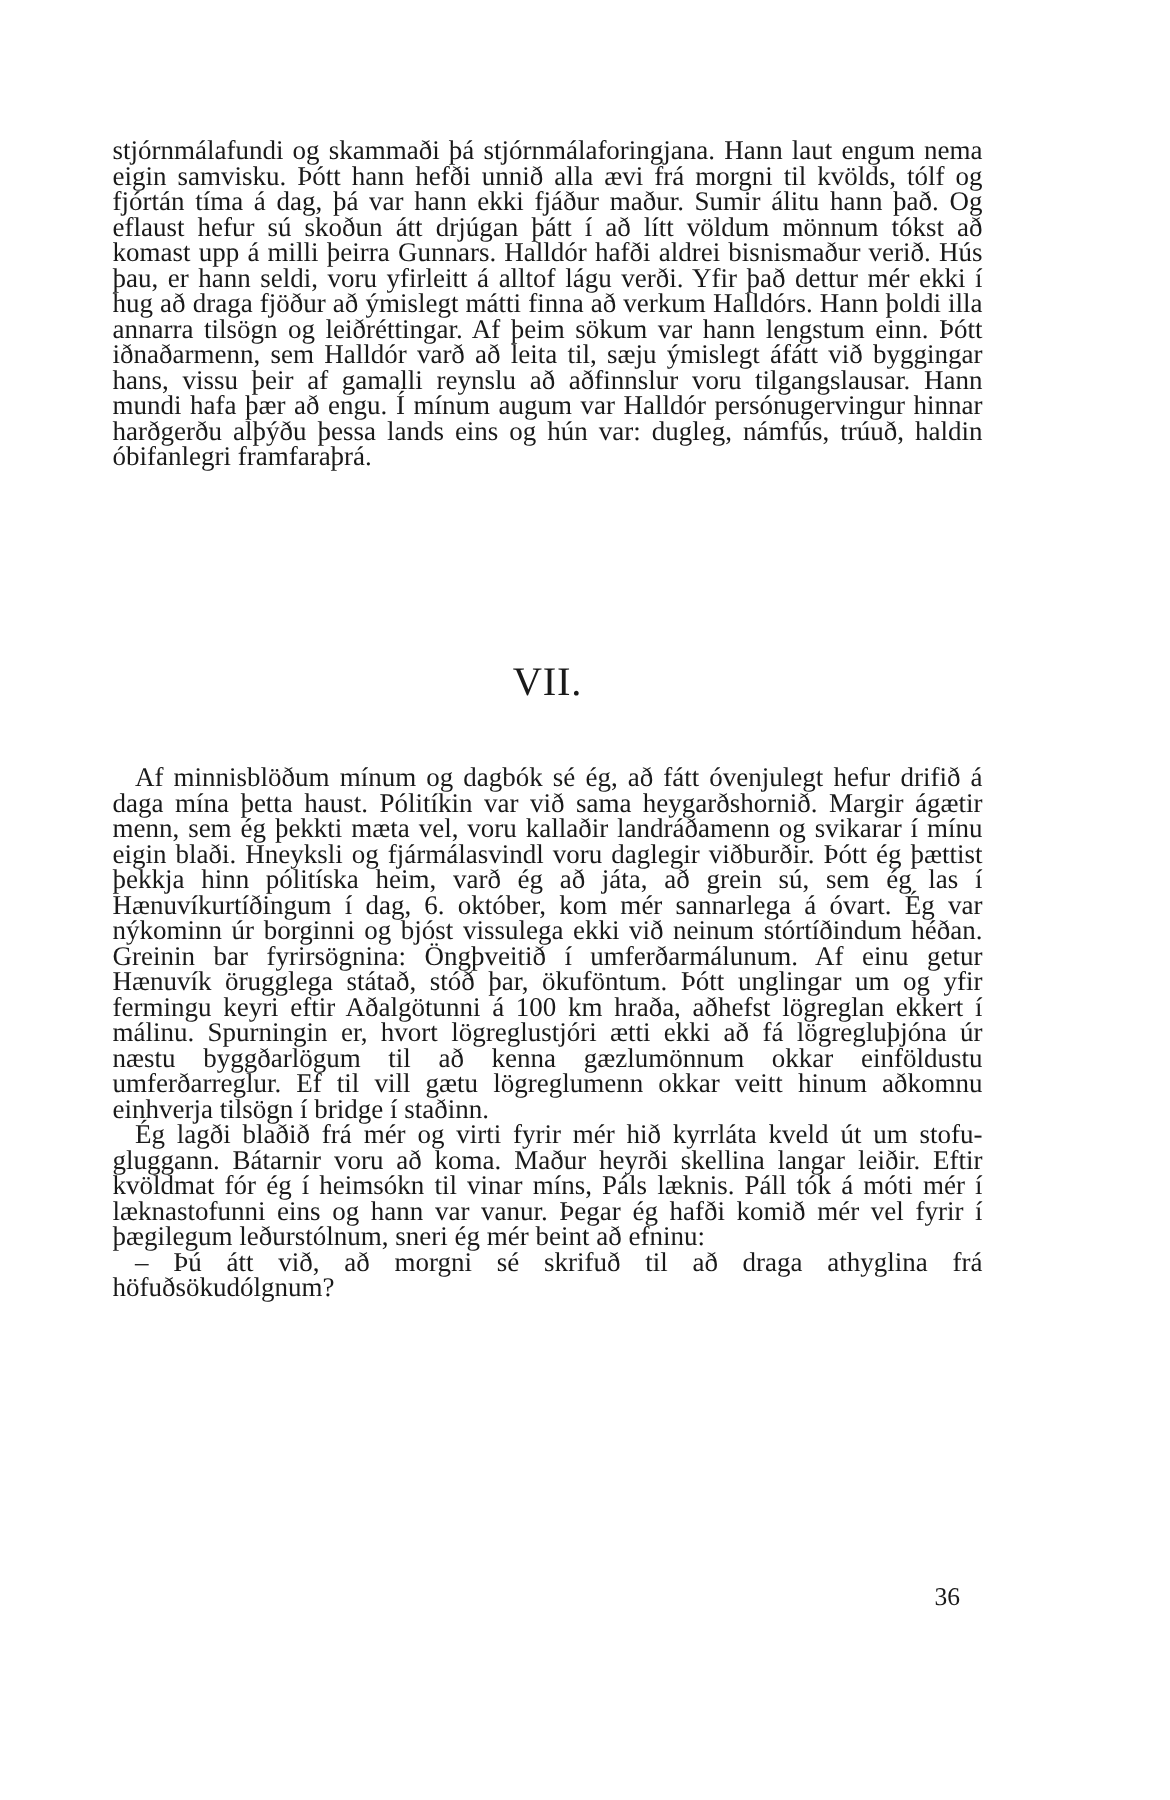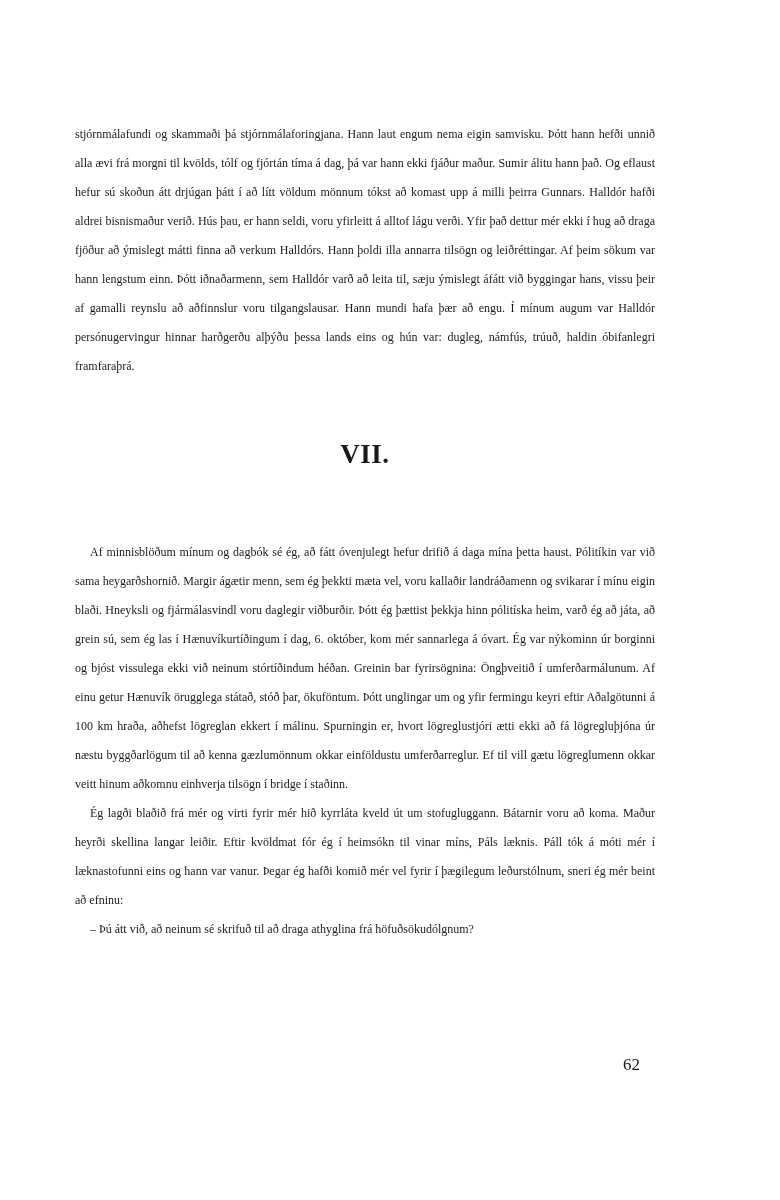--- a/index.html
+++ b/index.html
@@ -15,36 +15,35 @@
       font-family: "Liberation Serif", "DejaVu Serif", serif;
       color: #1a1a1a;
     }
     .page {
       position: absolute;
       left: 75px;
       top: 92px;
       width: 580px;
     }
     .text-block {
-      font-size: 12px;
-      line-height: 29px;
+      font-size: 18px;
+      line-height: 17px;
       text-align: justify;
       hyphens: manual;
-      margin-top: 28px;
     }
     .text-block p {
       margin: 0;
     }
     .text-block p.indent {
       text-indent: 15px;
     }
     .chapter-heading {
       text-align: center;
       font-size: 27px;
-      font-weight: bold;
+      font-weight: normal;
       letter-spacing: 0.5px;
       margin: 0;
       position: absolute;
       left: 0;
       width: 580px;
       top: 347px;
     }
     .section-two {
       position: absolute;
       left: 0;
@@ -65,17 +64,17 @@
 <div class="page">
   <div class="text-block">
     <p>stjórnmálafundi og skammaði þá stjórnmálaforingjana. Hann laut engum nema eigin samvisku. Þótt hann hefði unnið alla ævi frá morgni til kvölds, tólf og fjórtán tíma á dag, þá var hann ekki fjáður maður. Sumir álitu hann það. Og eflaust hefur sú skoðun átt drjúgan þátt í að lítt völdum mönnum tókst að komast upp á milli þeirra Gunnars. Halldór hafði aldrei bisnismaður verið. Hús þau, er hann seldi, voru yfirleitt á alltof lágu verði. Yfir það dettur mér ekki í hug að draga fjöður að ýmislegt mátti finna að verkum Halldórs. Hann þoldi illa annarra tilsögn og leið­réttingar. Af þeim sökum var hann lengstum einn. Þótt iðnaðarmenn, sem Halldór varð að leita til, sæju ýmislegt áfátt við byggingar hans, vissu þeir af gamalli reynslu að aðfinnslur voru tilgangslausar. Hann mundi hafa þær að engu. Í mínum augum var Halldór persónugervingur hinnar harðgerðu alþýðu þessa lands eins og hún var: dugleg, námfús, trúuð, haldin óbifanlegri framfaraþrá.</p>
   </div>
 
   <h2 class="chapter-heading">VII.</h2>
 
   <div class="text-block section-two">
     <p class="indent">Af minnisblöðum mínum og dagbók sé ég, að fátt óvenjulegt hefur drifið á daga mína þetta haust. Pólitíkin var við sama heygarðshornið. Margir ágætir menn, sem ég þekkti mæta vel, voru kallaðir landráðamenn og svikarar í mínu eigin blaði. Hneyksli og fjármálasvindl voru daglegir viðburðir. Þótt ég þættist þekkja hinn pólitíska heim, varð ég að játa, að grein sú, sem ég las í Hænuvíkurtíðingum í dag, 6. október, kom mér sannarlega á óvart. Ég var nýkominn úr borginni og bjóst vissulega ekki við neinum stórtíðindum héðan. Greinin bar fyrirsögnina: Öngþveit­ið í umferðarmálunum. Af einu getur Hænuvík örugglega státað, stóð þar, ökufönt­um. Þótt unglingar um og yfir fermingu keyri eftir Aðalgötunni á 100 km hraða, aðhefst lögreglan ekkert í málinu. Spurningin er, hvort lögreglustjóri ætti ekki að fá lögregluþjóna úr næstu byggðarlögum til að kenna gæzlumönnum okkar ein­földustu umferðarreglur. Ef til vill gætu lögreglumenn okkar veitt hinum aðkomnu einhverja tilsögn í bridge í staðinn.</p>
     <p class="indent">Ég lagði blaðið frá mér og virti fyrir mér hið kyrrláta kveld út um stofu­gluggann. Bátarnir voru að koma. Maður heyrði skellina langar leiðir. Eftir kvöld­mat fór ég í heimsókn til vinar míns, Páls læknis. Páll tók á móti mér í læknastof­unni eins og hann var vanur. Þegar ég hafði komið mér vel fyrir í þægilegum leð­urstólnum, sneri ég mér beint að efninu:</p>
-    <p class="indent">– Þú átt við, að neinum sé skrifuð til að draga athyglina frá höfuðsökudólgnum?</p>
+    <p class="indent">– Þú átt við, að morgni sé skrifuð til að draga athyglina frá höfuðsökudólgnum?</p>
   </div>
 </div>
 
-<div class="page-number">62</div>
+<div class="page-number">36</div>
 
 </body></html>

